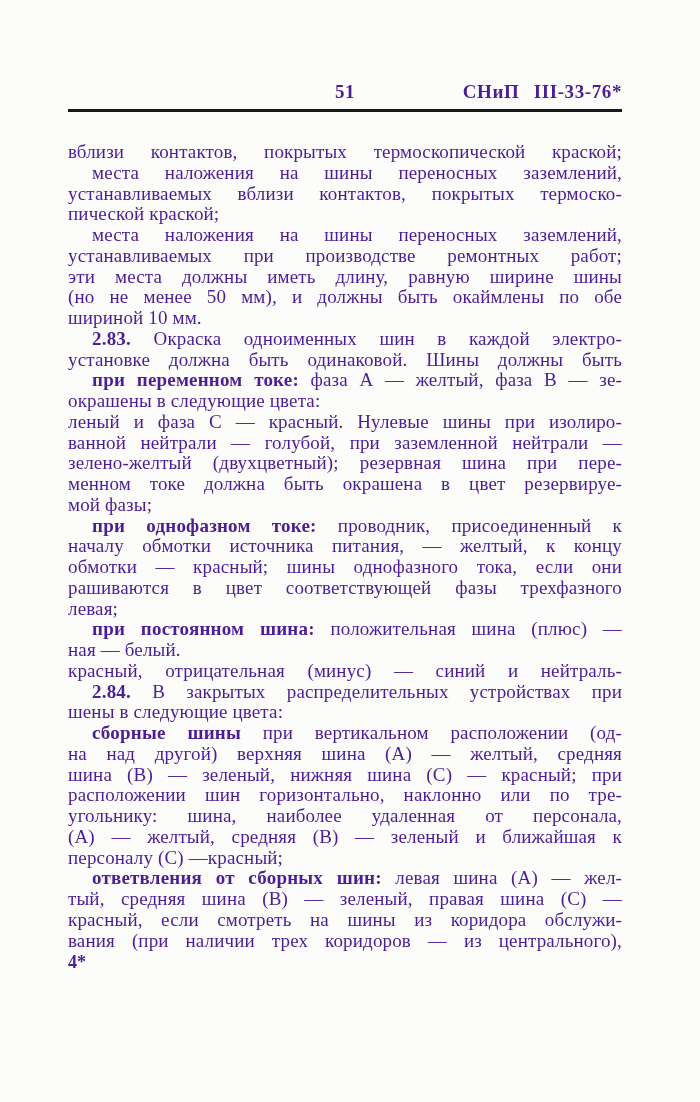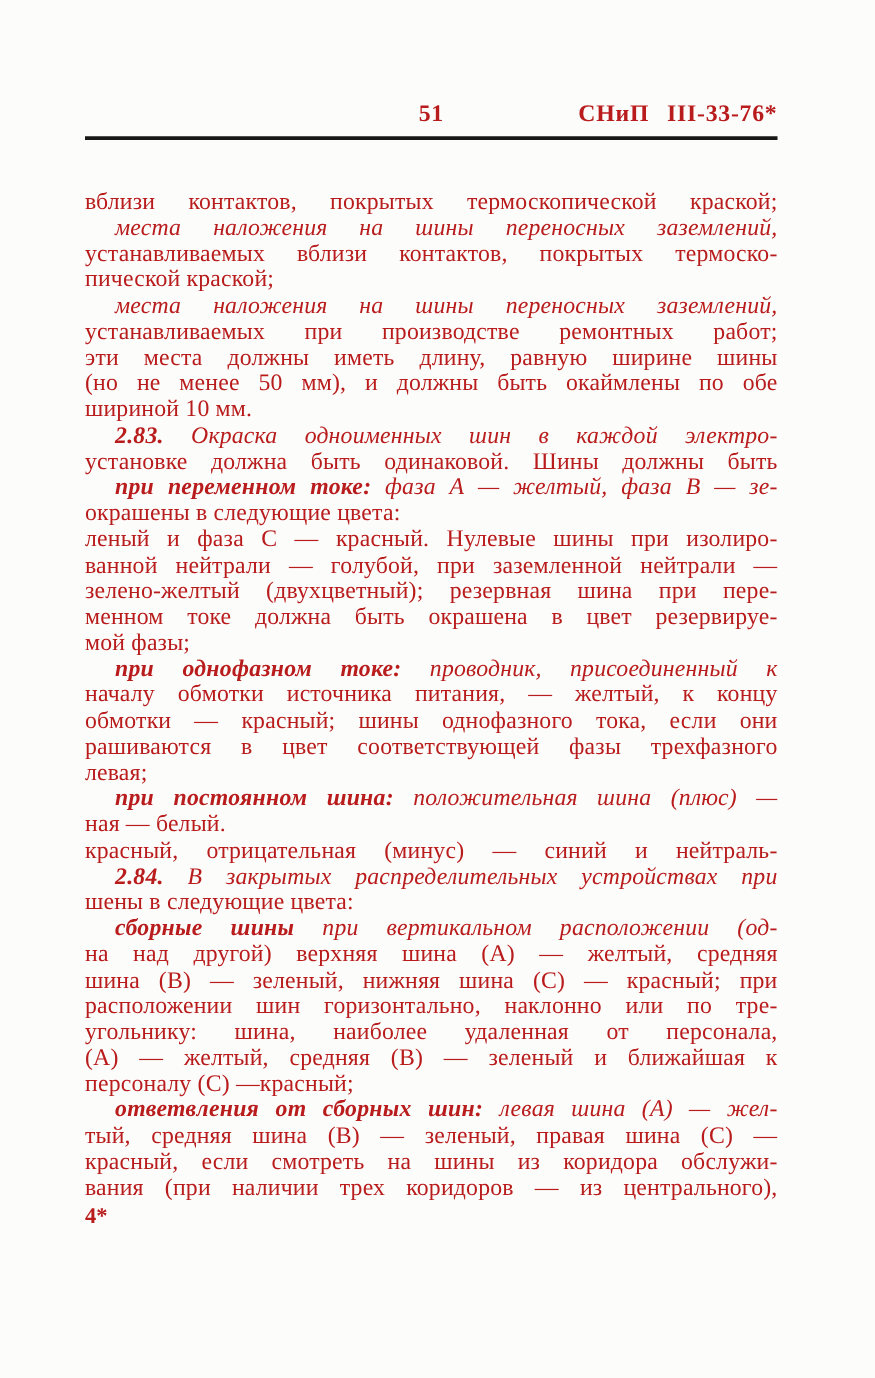--- a/index.html
+++ b/index.html
@@ -8,21 +8,21 @@
     background: #fbfbf9;
   }
   .page {
     position: relative;
     width: 700px;
     height: 1102px;
     box-sizing: border-box;
     background: #fcfcfa;
     padding: 82px 78px 0 68px;
     font-family: "Liberation Serif", "DejaVu Serif", serif;
-    color: #b91c1c;
+    color: #4c1d95;
     overflow: hidden;
   }
   .page-header {
     display: grid;
     grid-template-columns: 1fr auto 1fr;
     align-items: baseline;
     font-weight: bold;
     font-size: 19px;
     line-height: 20px;
     letter-spacing: 0.4px;
@@ -34,33 +34,33 @@
     word-spacing: 9px;
     letter-spacing: 0.6px;
     text-align: right;
   }
   .header-rule {
     border: none;
     border-top: 3.5px solid #181818;
     margin: 7px 0 0 0;
   }
   .text-block {
-    margin-top: 40px;
+    margin-top: 30px;
     font-size: 19px;
     line-height: 20.75px;
     letter-spacing: 0.15px;
   }
   .line {
     height: 20.75px;
     overflow: hidden;
     text-align: justify;
     text-align-last: left;
   }
   .line.fill { text-align-last: justify; }
-  .line.indent { text-indent: 24px; font-style: italic; }
+  .line.indent { text-indent: 24px; }
   .line b { font-weight: bold; letter-spacing: 0.2px; }
   .footer-mark {
     margin-top: 1px;
     font-weight: bold;
     font-size: 18px;
     line-height: 20px;
   }
 </style>
 </head>
 <body>

